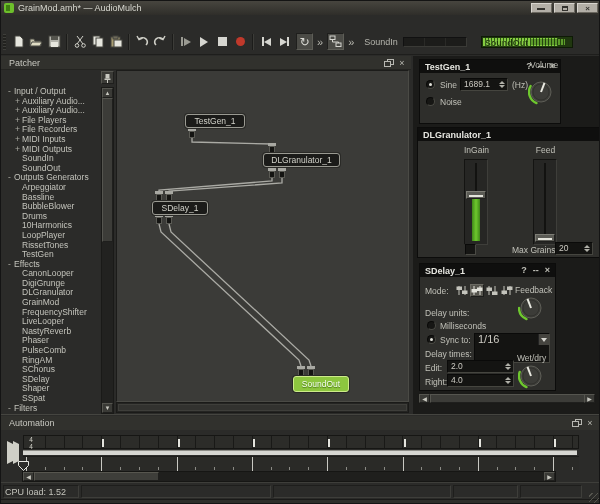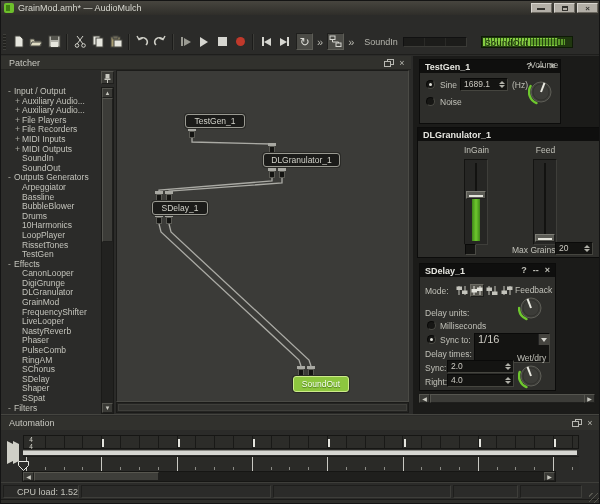--- a/index.html
+++ b/index.html
@@ -139,21 +139,21 @@
   .ruler{position:absolute;left:22px;top:41px;width:556px;height:14px;background:#2a2a27;border-top:1px solid #1c1c1a;}
   .barnum{position:absolute;top:0;height:14px;border-left:1px solid #c8c8c2;font-size:8px;color:#c4c4bc;padding-left:3px;line-height:12px;}
   .minortick{position:absolute;bottom:0;width:1px;height:3px;background:#8a8a84;}
   .playhead{position:absolute;left:17px;top:46px;}
   .ascroll{position:absolute;left:21px;top:56px;width:534px;height:11px;background:#1f1f1d;border:1px solid #161614;}
   .athumb{position:absolute;left:11px;top:0;width:125px;height:9px;background:#3e3e3a;border:1px solid;border-color:#57564f #1f1f1d #1f1f1d #57564f;}
 
   
   .statusbar{position:absolute;left:0;top:481px;width:600px;height:17px;background:#2b2b29;border-top:1px solid #3e3e3a;}
   .ssec{position:absolute;top:2px;height:13px;border:1px solid;border-color:#1e1e1c #3e3e3a #3e3e3a #1e1e1c;}
-  .cpu{position:absolute;left:16px;top:4px;font-size:9px;color:#c4c4bc;}
+  .cpu{position:absolute;left:4px;top:4px;font-size:9px;color:#c4c4bc;}
   .bottomframe{position:absolute;left:0;top:498px;width:600px;height:6px;background:#2e2e2a;border-top:1px solid #1a1a18;}
   .gripcorner{position:absolute;right:1px;bottom:1px;width:11px;height:11px;
     background:repeating-linear-gradient(135deg,transparent 0 2px,#55554e 2px 3px,transparent 3px 4px);}
   svg{display:block;}
 </style>
 </head>
 <body>
 
 <div id="win">
 
@@ -611,21 +611,21 @@
       <span class="plabel" style="left:20px;top:57px">Milliseconds</span>
       <span class="radio sel" style="left:7px;top:71px"></span>
       <span class="plabel" style="left:20px;top:71px">Sync to:</span>
       <span class="dropdown" style="left:54px;top:69px;width:76px">
         <span>1/16</span>
         <span class="ddbtn">
             <i></i>
           </span>
       </span>
       <span class="plabel" style="left:5px;top:85px">Delay times:</span>
-      <span class="plabel" style="left:5px;top:99px">Sync:</span>
+      <span class="plabel" style="left:5px;top:99px">Edit:</span>
       <span class="field" style="left:27px;top:96px;width:67px">
         <span>2.0</span>
         <span class="spin">
             <i class="up"></i>
             <i class="dn"></i>
           </span>
       </span>
       <span class="plabel" style="left:5px;top:113px">Right:</span>
       <span class="field" style="left:27px;top:110px;width:67px">
         <span>4.0</span>

